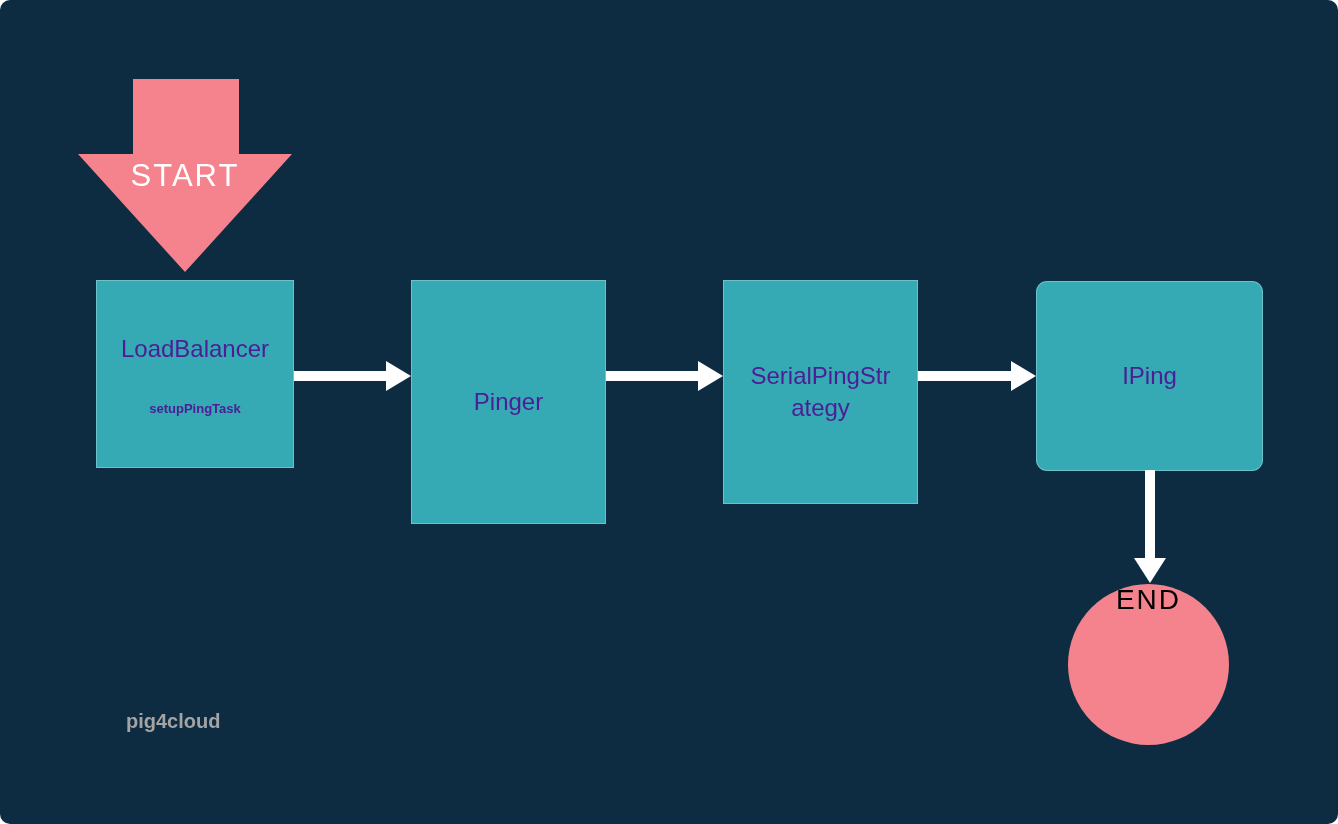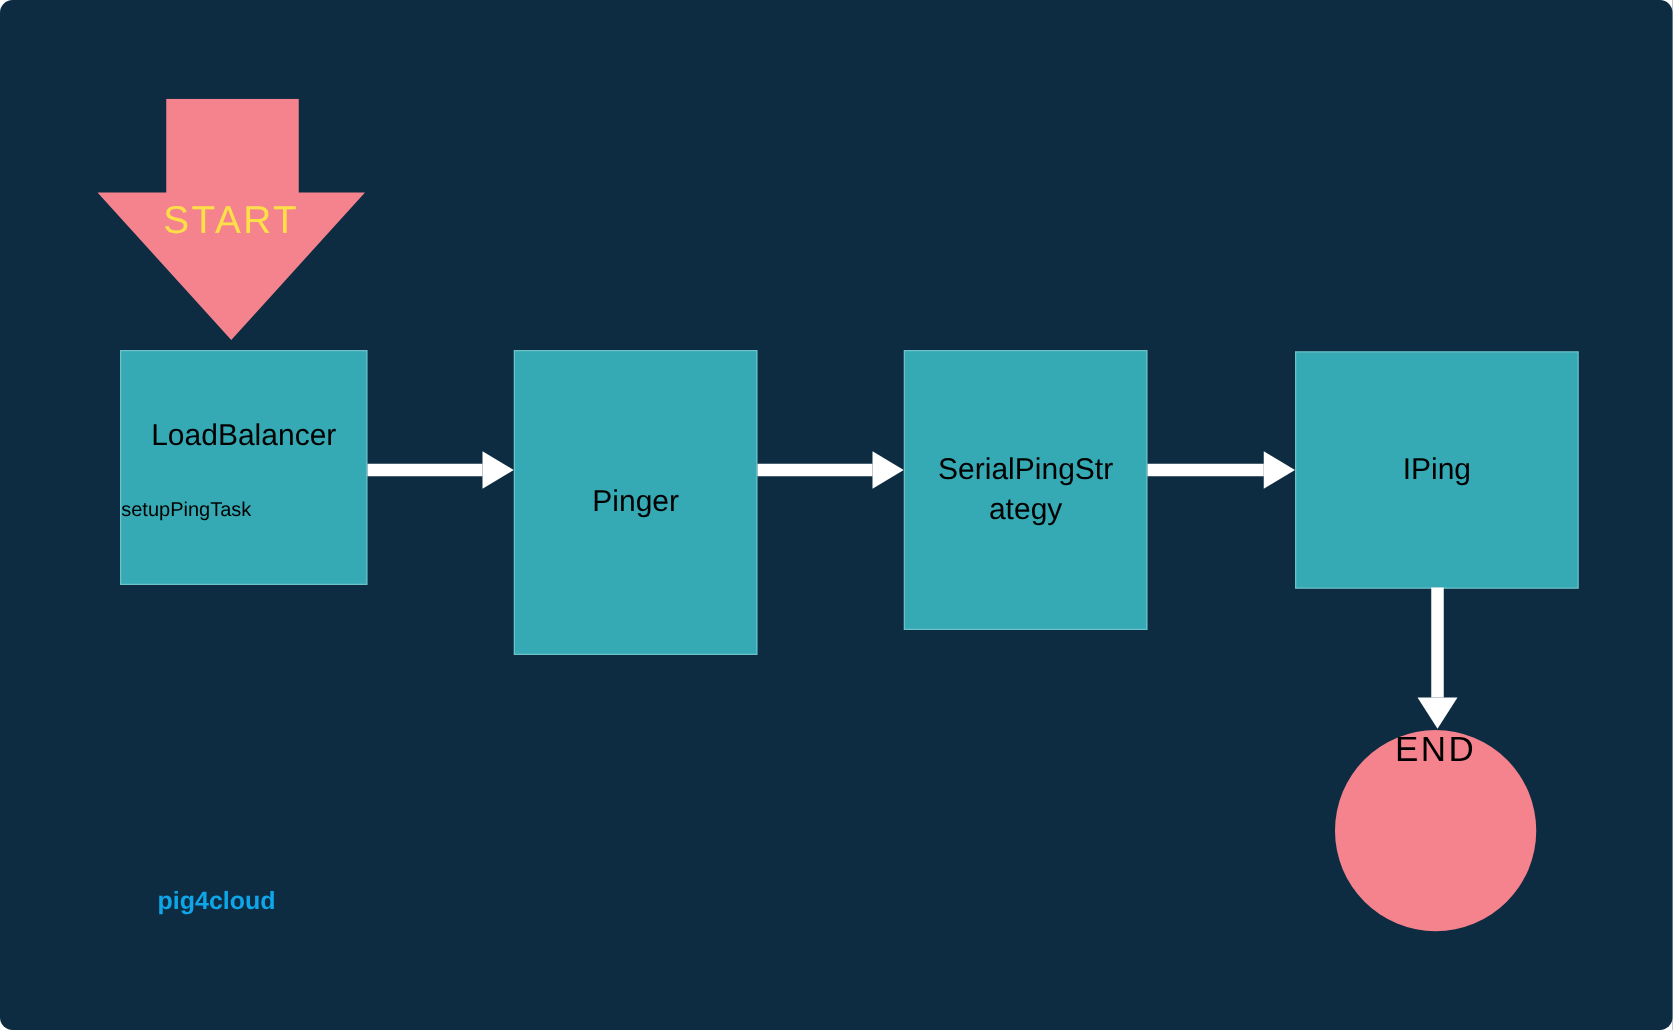--- a/index.html
+++ b/index.html
@@ -28,56 +28,58 @@
   .start-arrow {
     position: absolute;
     left: 78px; top: 79px;
     width: 214px; height: 193px;
   }
   .start-arrow svg { display: block; width: 214px; height: 193px; }
   .start-label {
     position: absolute;
     left: 0; right: 0; top: 79px;
     text-align: center;
-    color: #fde047;
+    color: #ffffff;
     font-size: 31px;
     line-height: 36px;
     letter-spacing: 2px;
     font-weight: 400;
   }
 
   
   .node {
     position: absolute;
     background: var(--node-fill);
     border: 1px solid rgba(255,255,255,0.28);
-    color: #000000;
+    color: #4c1d95;
   }
   .node-centered {
     display: flex;
     align-items: center;
     justify-content: center;
     flex-direction: column;
     text-align: center;
   }
   .node-label {
     font-size: 24px;
     line-height: 32px;
     text-align: center;
   }
   .node-sublabel {
-    font-size: 16px;
+    font-size: 13px;
     line-height: 24px;
+    text-align: center;
+    font-weight: bold;
   }
   .node-loadbalancer { left: 96px;  top: 280px; width: 198px; height: 188px; }
   .node-loadbalancer .node-label    { position: absolute; left: 0; right: 0; top: 52px; }
   .node-loadbalancer .node-sublabel { position: absolute; left: 0; right: 0; top: 116px; }
   .node-pinger             { left: 411px;  top: 280px; width: 195px; height: 244px; }
   .node-serialpingstrategy { left: 723px;  top: 280px; width: 195px; height: 224px; }
-  .node-iping              { left: 1036px; top: 281px; width: 227px; height: 190px; }
+  .node-iping              { left: 1036px; top: 281px; width: 227px; height: 190px; border-radius: 11px; }
 
   
   .arrow-shaft-h {
     position: absolute;
     height: 10px;
     background: var(--arrow-white);
   }
   .arrow-head-right {
     position: absolute;
     width: 0; height: 0;
@@ -118,21 +120,21 @@
     justify-content: center;
     color: #000000;
     font-size: 28px;
     letter-spacing: 2px;
   }
 
   
   .watermark {
     position: absolute;
     left: 126px; top: 708px;
-    color: #0ea5e9;
+    color: #a3a3a3;
     font-size: 20px;
     font-weight: 600;
     line-height: 26px;
   }
 </style>
 </head>
 <body>
 
 <div class="canvas">
 

